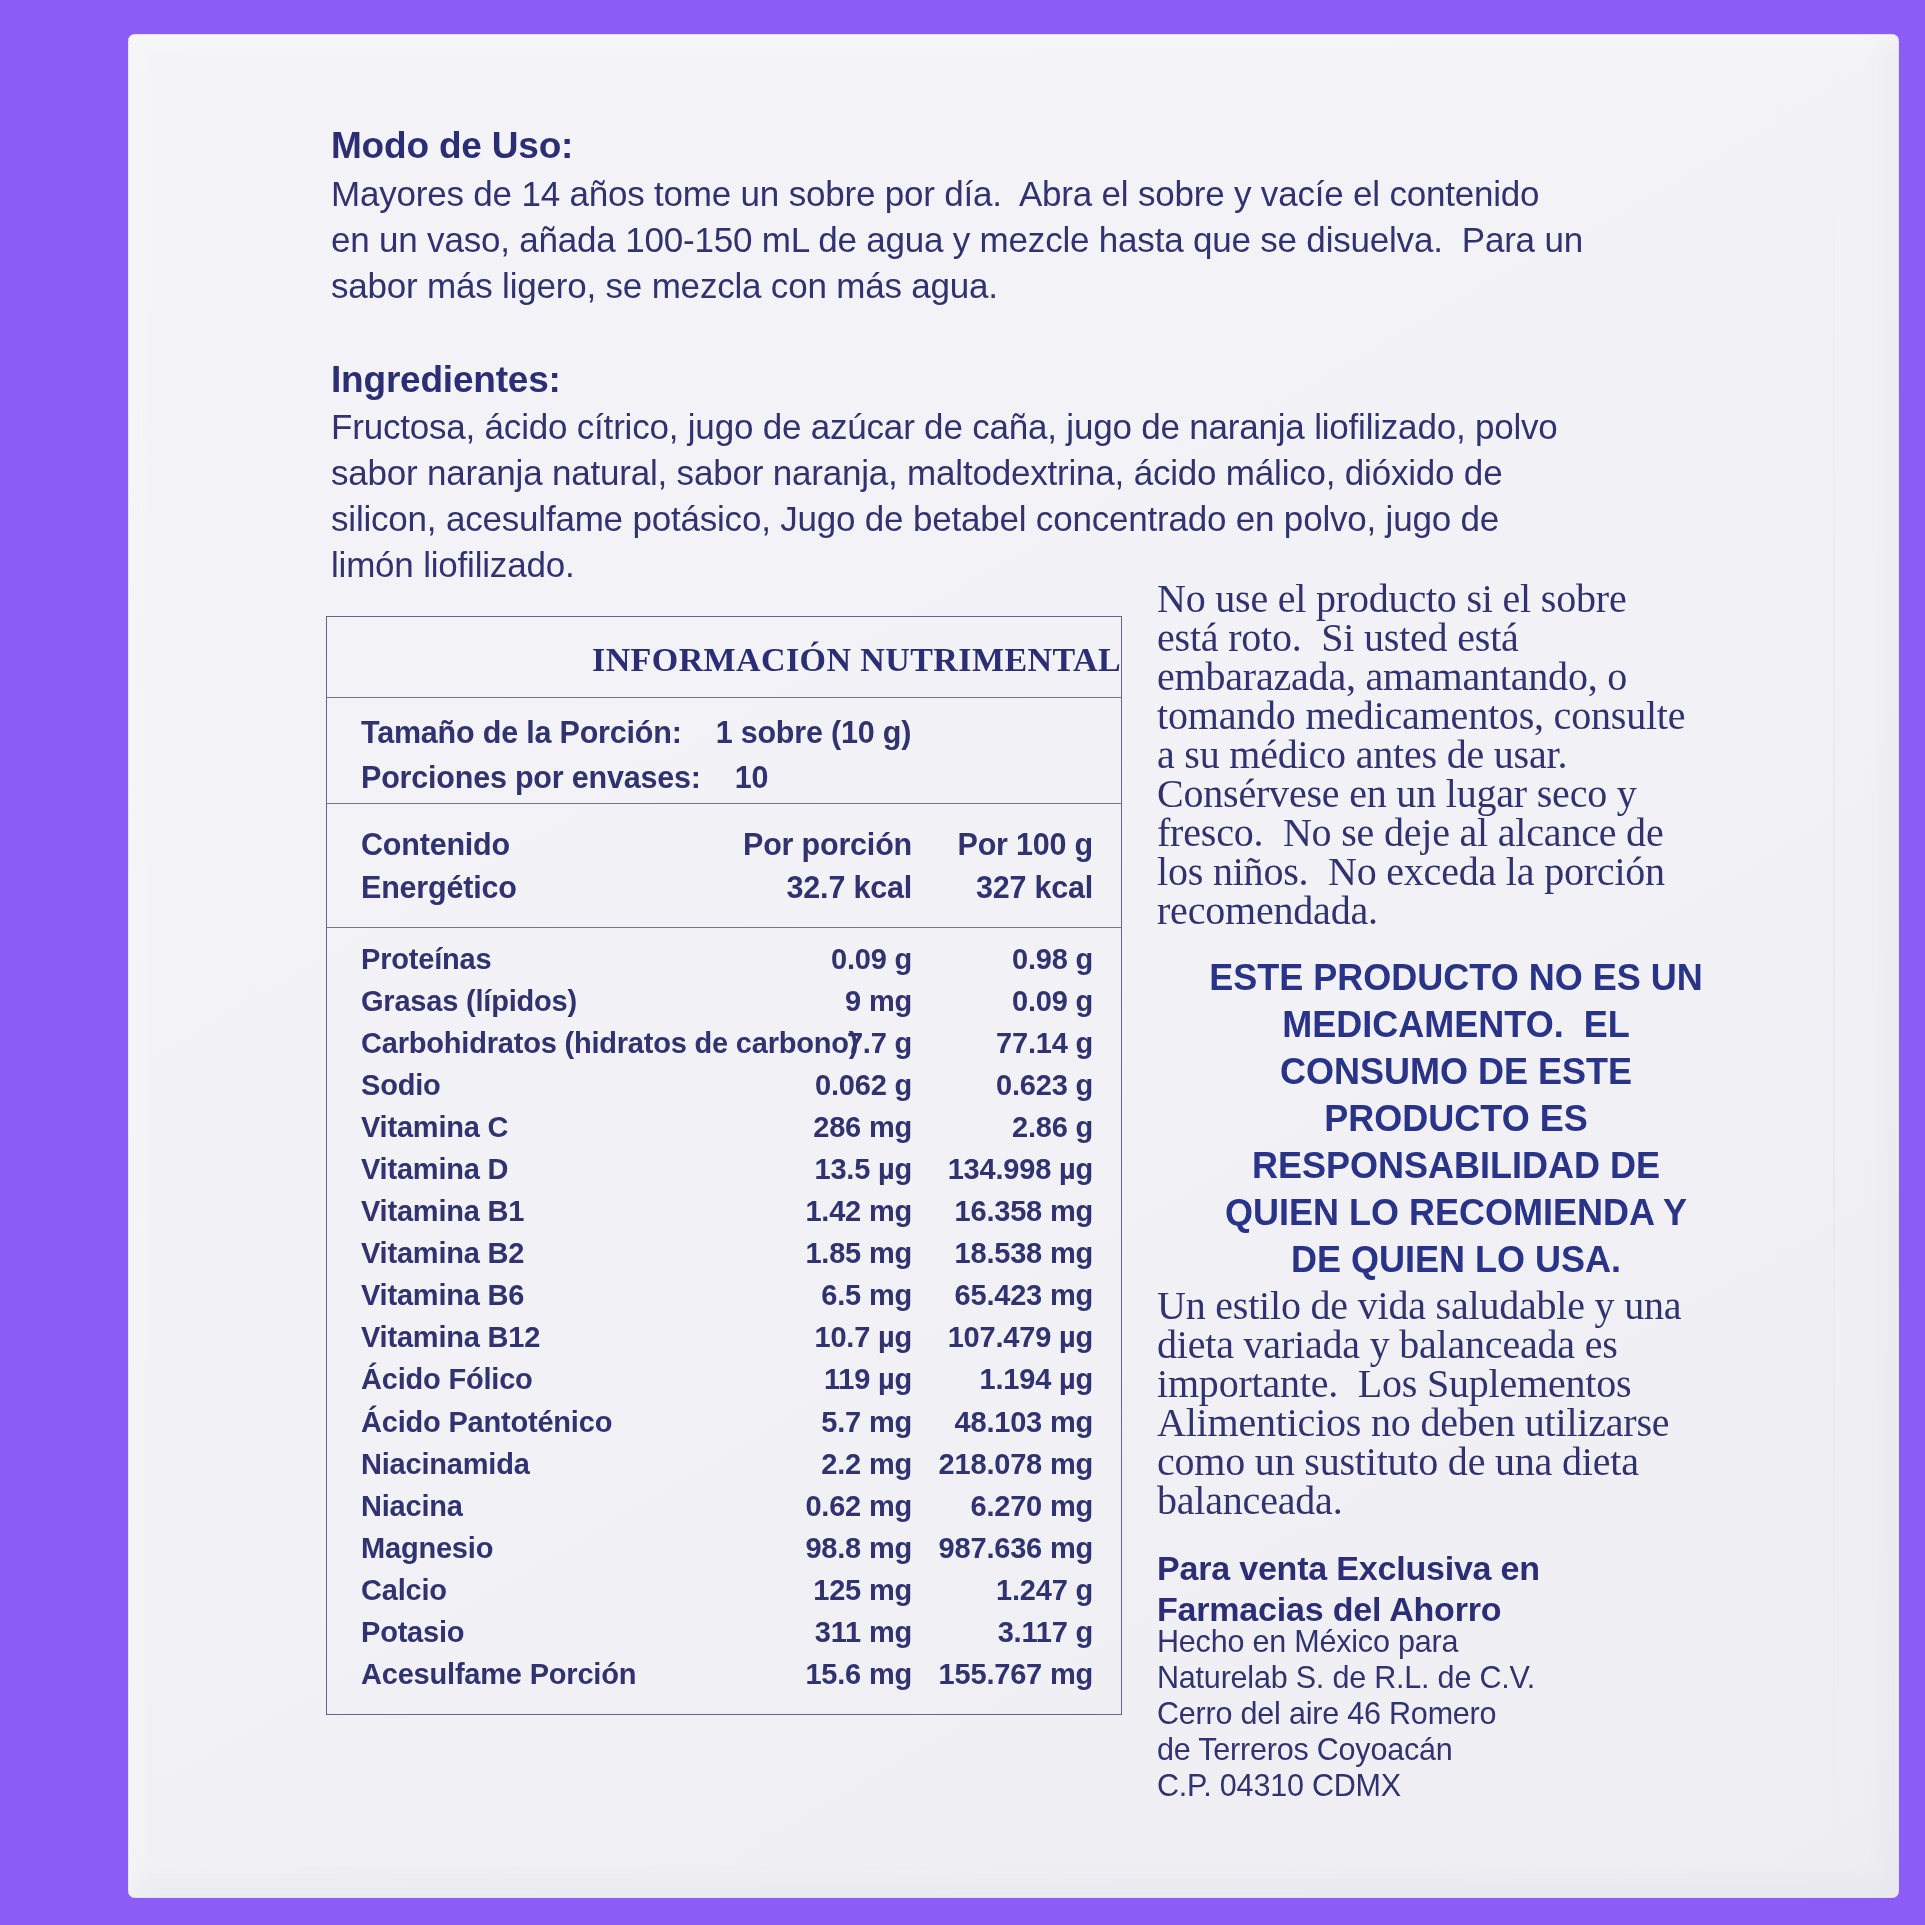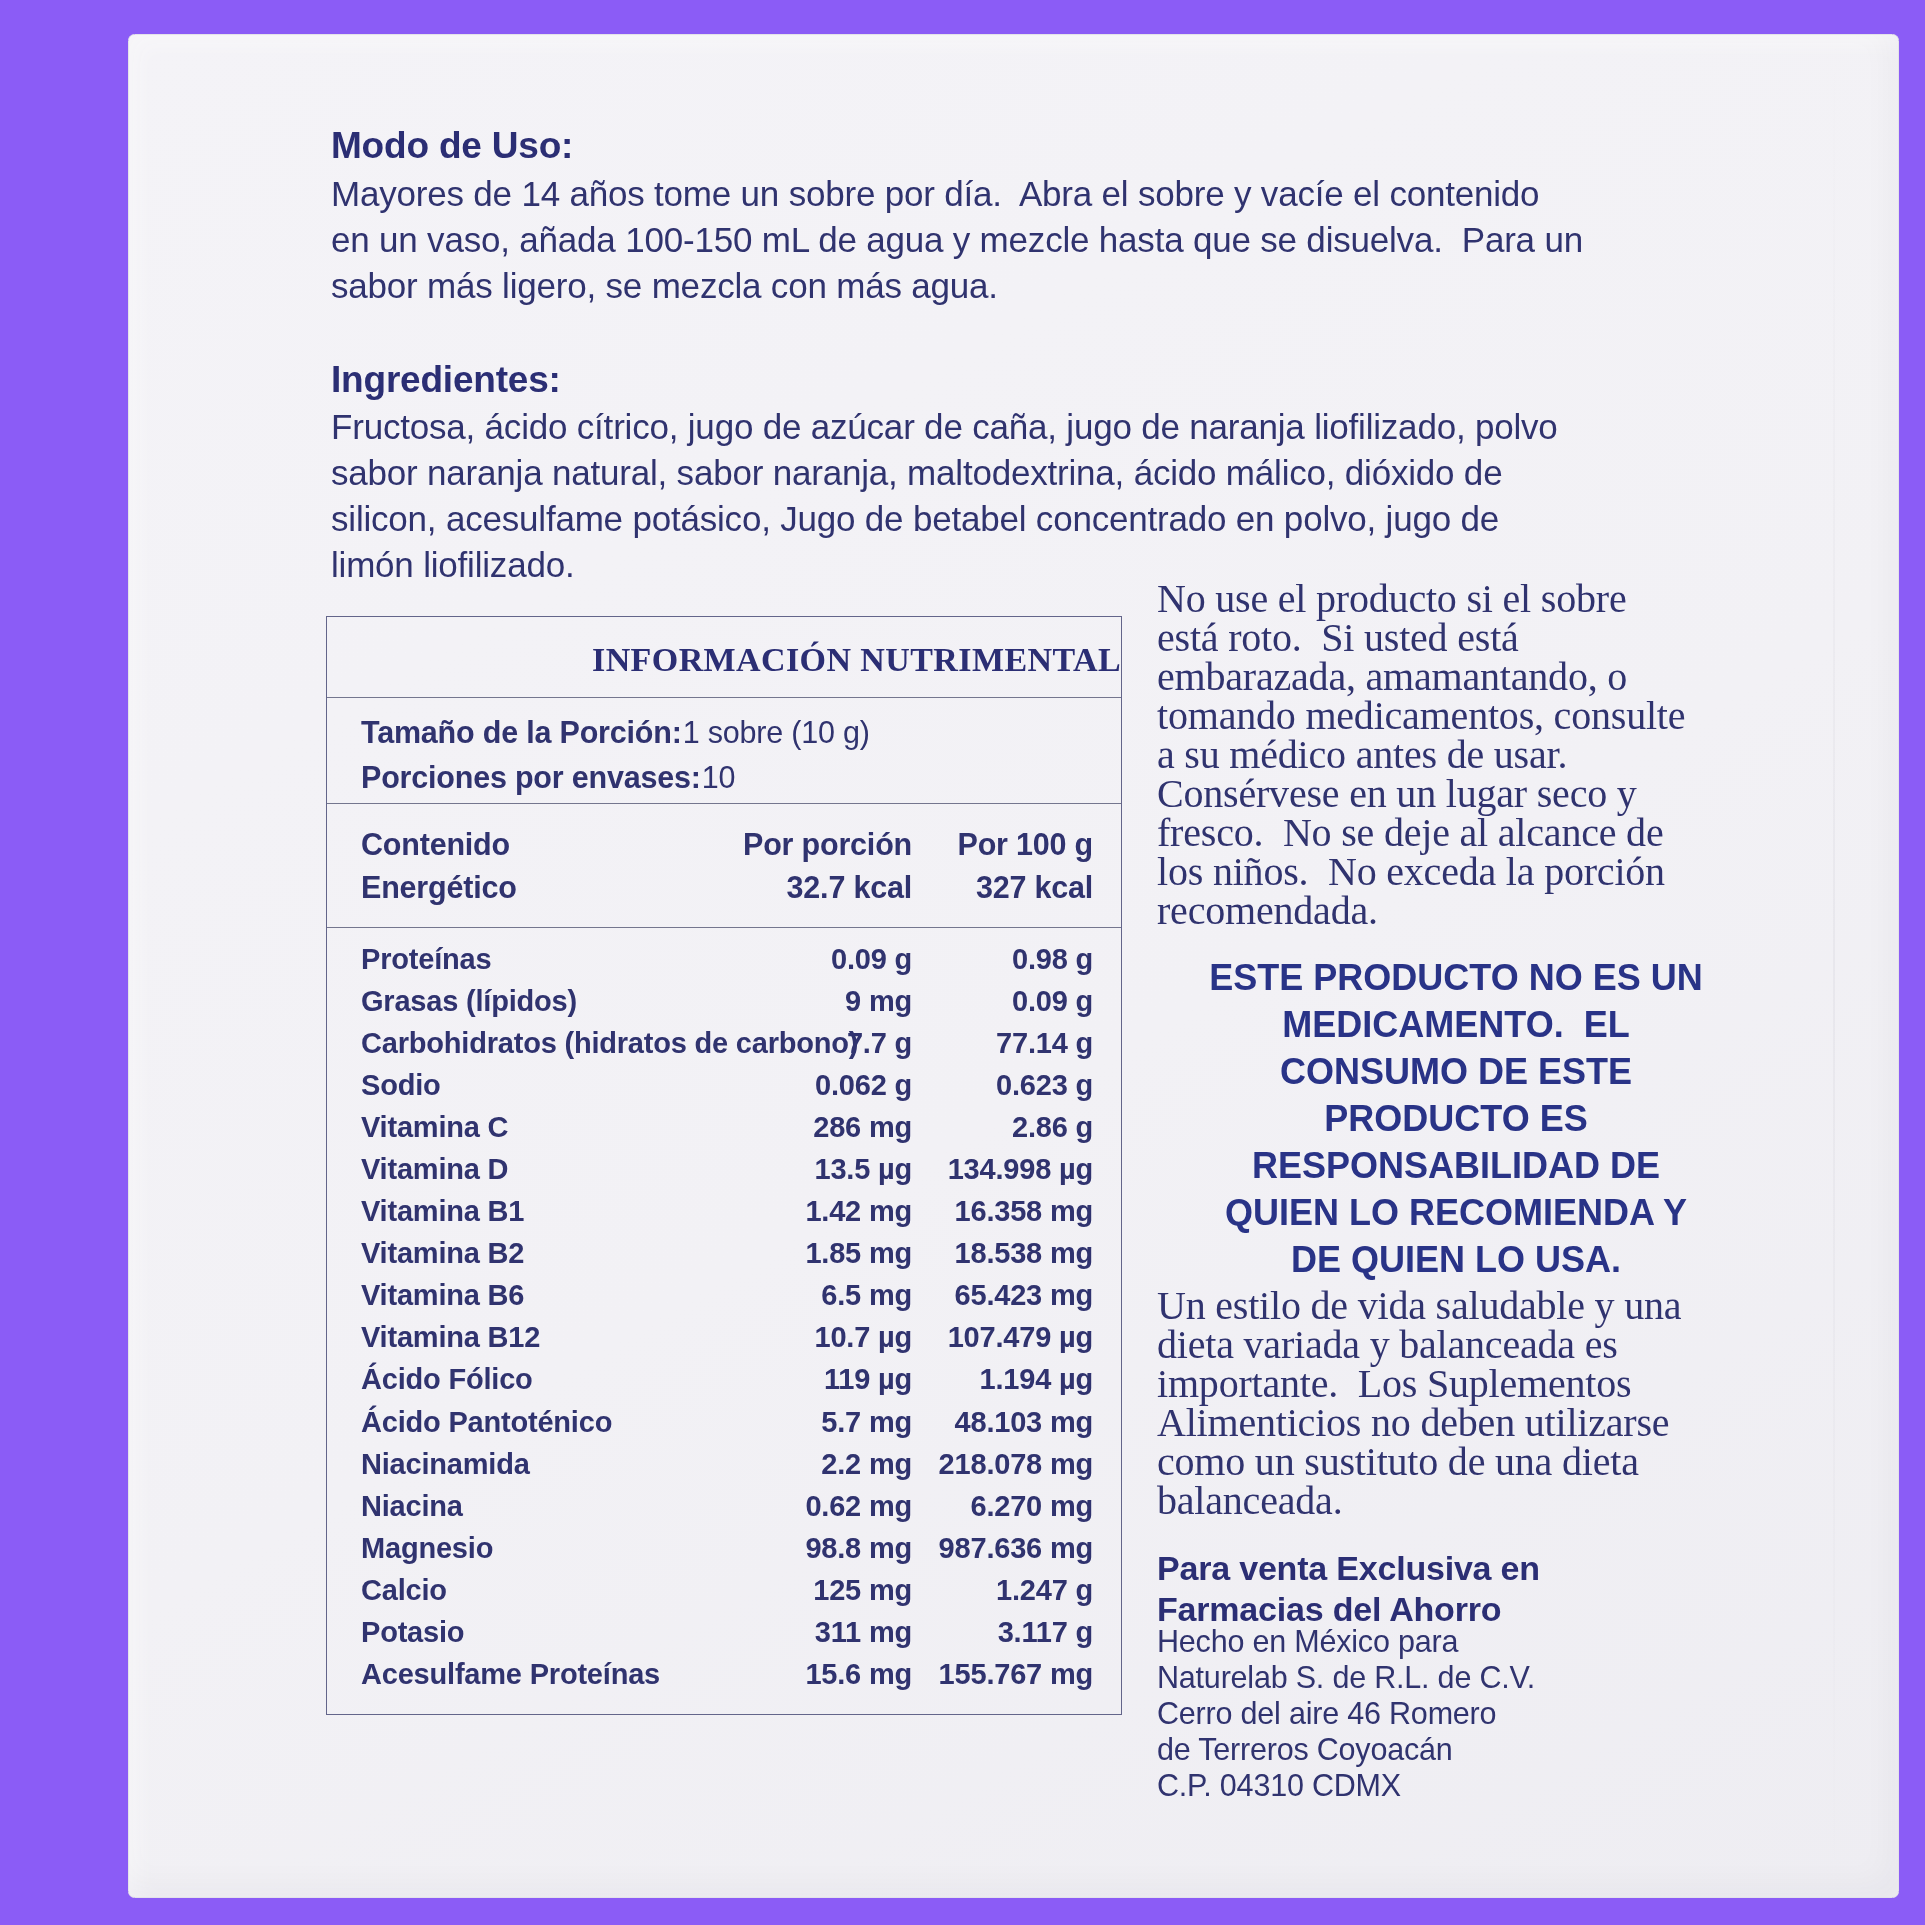--- a/index.html
+++ b/index.html
@@ -19,21 +19,21 @@
   .line{white-space:pre;}
   .sec-title{font-size:37px;font-weight:bold;color:#2b2e74;}
   .body-lines{font-size:35px;line-height:46px;color:#30336f;}
   
   .ntable{position:absolute;left:197px;top:581px;width:794px;height:1097px;
     border:1.6px solid #63658a;background:transparent;}
   .ntable .hline{position:absolute;left:0;width:100%;height:1.2px;background:#74768e;}
   .ntitle{position:absolute;left:0;top:24px;width:100%;text-align:right;
     font-size:34px;font-weight:bold;letter-spacing:0.4px;color:#2b2e74;font-family:Liberation Serif, serif;}
   .kv{position:absolute;left:34px;font-size:30.5px;font-weight:bold;color:#30336f;}
-  .kv .v{font-weight:normal;margin-left:1px;}
+  .kv .v{font-weight:bold;margin-left:34px;}
   .colhead{position:absolute;font-size:30.5px;font-weight:bold;color:#30336f;text-align:right;}
   .c1{right:209px;width:241px;}
   .c2{right:28px;width:241px;}
   .nrows{position:absolute;left:0;top:324px;width:100%;height:757px;
     display:flex;flex-direction:column;justify-content:space-around;}
   .nrow{position:relative;height:38px;font-size:29px;color:#30336f;font-weight:bold;}
   .nlabel{position:absolute;left:34px;top:0;white-space:pre;}
   .nv1{position:absolute;right:209px;top:0;width:241px;text-align:right;white-space:pre;}
   .nv2{position:absolute;right:28px;top:0;width:241px;text-align:right;white-space:pre;}
   
@@ -186,21 +186,21 @@
             <span class="nv2">1.247 g</span>
           </div>
 
           <div class="nrow">
             <span class="nlabel">Potasio</span>
             <span class="nv1">311 mg</span>
             <span class="nv2">3.117 g</span>
           </div>
 
           <div class="nrow">
-            <span class="nlabel">Acesulfame Proteínas</span>
+            <span class="nlabel">Acesulfame Porción</span>
             <span class="nv1">15.6 mg</span>
             <span class="nv2">155.767 mg</span>
           </div>
         </div>
     </div>
 
     <div class="t rcol-lines" style="left:1028px;top:544px;">
 
     <div class="line">No use el producto si el sobre</div>
         <div class="line">está roto.  Si usted está</div>

